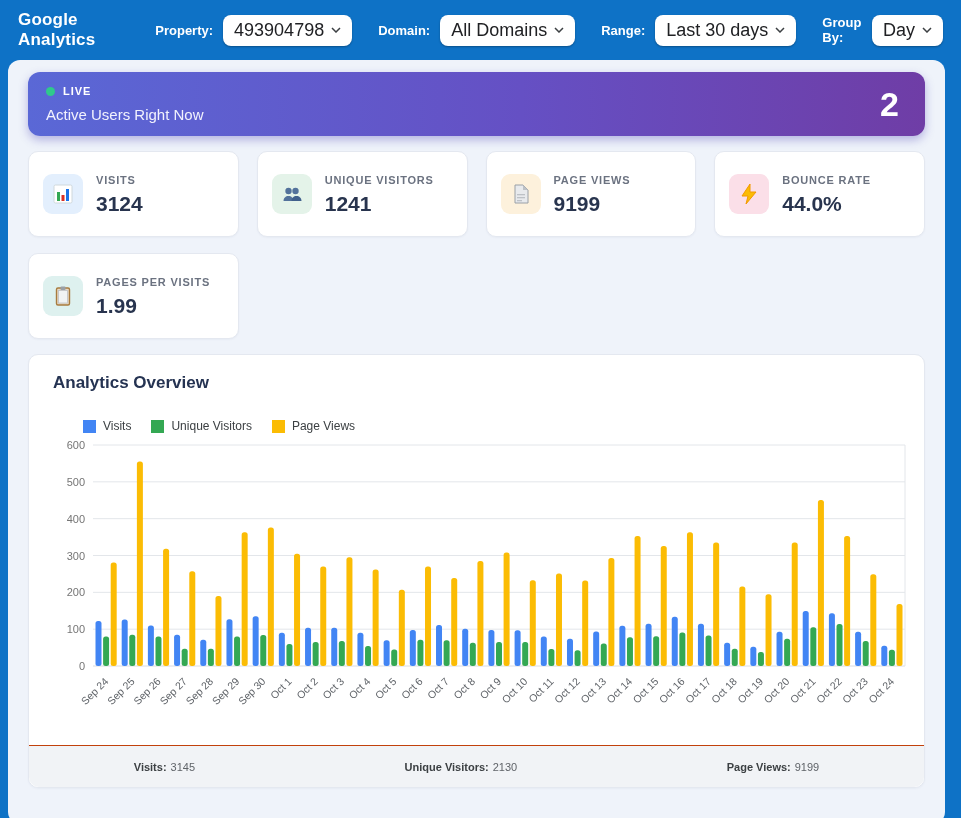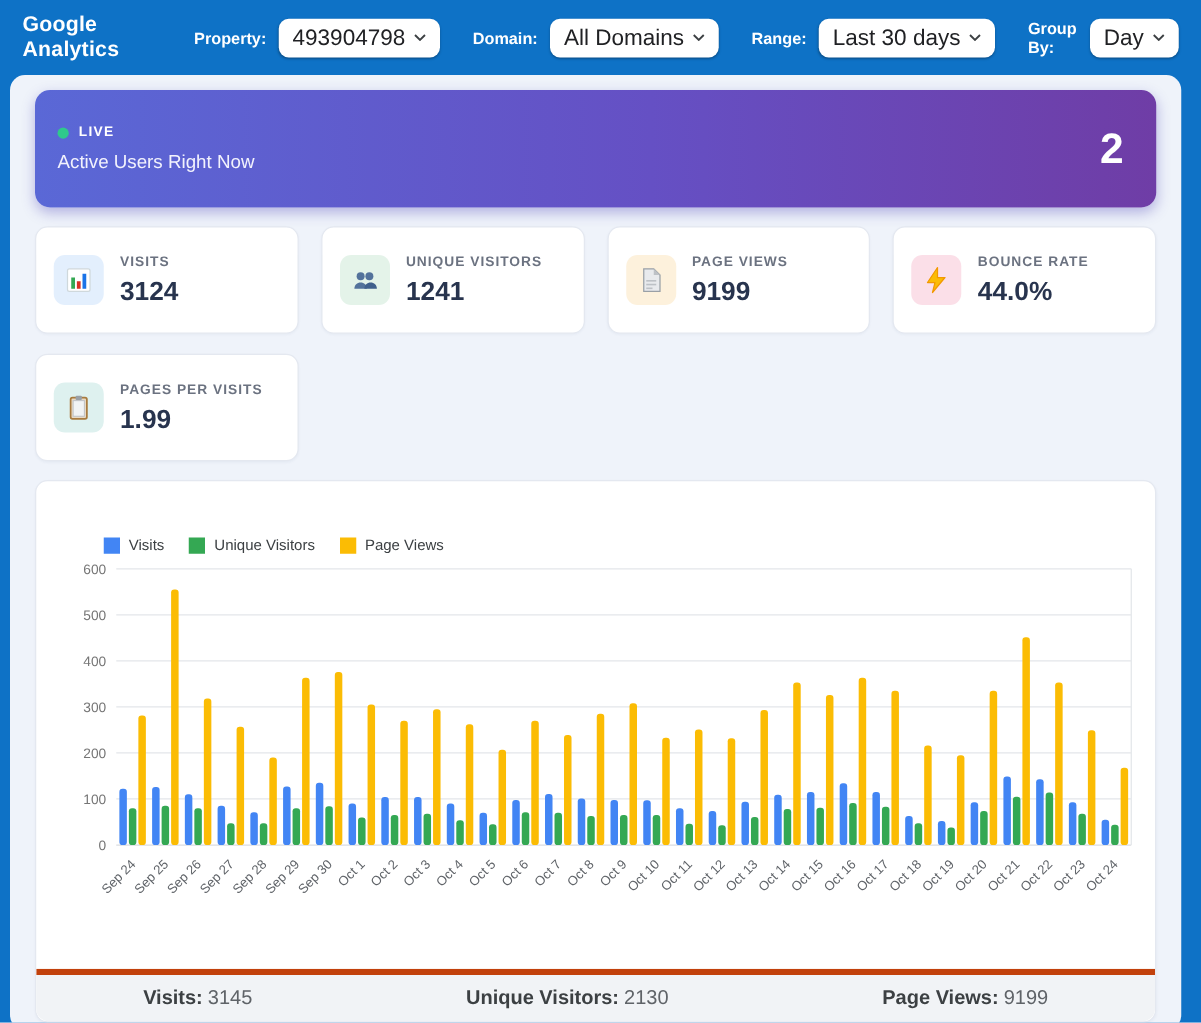--- a/index.html
+++ b/index.html
@@ -22,21 +22,21 @@
   }
   .chev { display:block; }
   
   .panel {
     margin:0 16px 6px 8px; height:764px;
     background:#eff3fa; border-radius:12px;
     padding:12px 20px 0 20px; overflow:hidden;
   }
   
   .live-banner {
-    height:94px; border-radius:12px;
+    height:64px; border-radius:12px;
     background:linear-gradient(90deg,#5a68d6 0%,#6550c4 55%,#6f3da6 100%);
     display:flex; align-items:center; justify-content:space-between;
     padding:0 26px 0 18px; box-shadow:0 4px 10px rgba(70,60,180,.35);
   }
   .live-left { display:flex; flex-direction:column; gap:9px; }
   .live-row { display:flex; align-items:center; gap:8px; }
   .live-dot { width:9px; height:9px; border-radius:50%; background:#2fc98c; }
   .live-badge { color:#fff; font-size:11px; font-weight:bold; letter-spacing:1px; }
   .live-title { color:#f2f2fd; font-size:15px; }
   .live-count { color:#fff; font-size:34px; font-weight:bold; }
@@ -61,23 +61,23 @@
     height:434px; padding:18px 24px 0 24px; position:relative;
     box-shadow:0 1px 2px rgba(30,50,90,.04);
   }
   .chart-title { font-size:17px; font-weight:bold; color:#253352; }
   .legend { display:flex; align-items:center; gap:20px; margin:26px 0 0 30px; }
   .legend-item { display:flex; align-items:center; gap:7px; font-size:12px; color:#3c4043; }
   .legend-swatch { width:13px; height:13px; display:inline-block; }
   .chart-wrap { margin-top:4px; }
   .chart-footer {
     position:absolute; left:0; right:0; bottom:0; height:42px;
-    background:#f1f3f6; border-radius:0 0 10px 10px; border-top:5px solid #c2410c;
+    background:#f1f3f6; border-radius:0 0 10px 10px; border-top:1px solid #c2410c;
     display:flex; align-items:center; justify-content:space-around;
-    font-size:16px; color:#5f6368;
+    font-size:11px; color:#5f6368;
   }
   .chart-footer b { color:#3c4043; margin-right:4px; }
 </style>
 </head>
 <body>
 
 <div class="topbar">
   <div class="app-title">Google Analytics</div>
   <div class="filters">
     <div class="filter-group">
@@ -203,20 +203,21 @@
       </span>
       <div>
         <div class="stat-label">PAGES PER VISITS</div>
         <div class="stat-value">1.99</div>
       </div>
     </div>
 
   </div>
 
   <div class="chart-card">
+    <div class="chart-title">Analytics Overview</div>
 
     <div class="legend">
       <span class="legend-item">
         <span class="legend-swatch" style="background: rgb(66, 133, 244);"></span>
         <span>Visits</span>
       </span>
       <span class="legend-item">
         <span class="legend-swatch" style="background: rgb(52, 168, 83);"></span>
         <span>Unique Visitors</span>
       </span>

